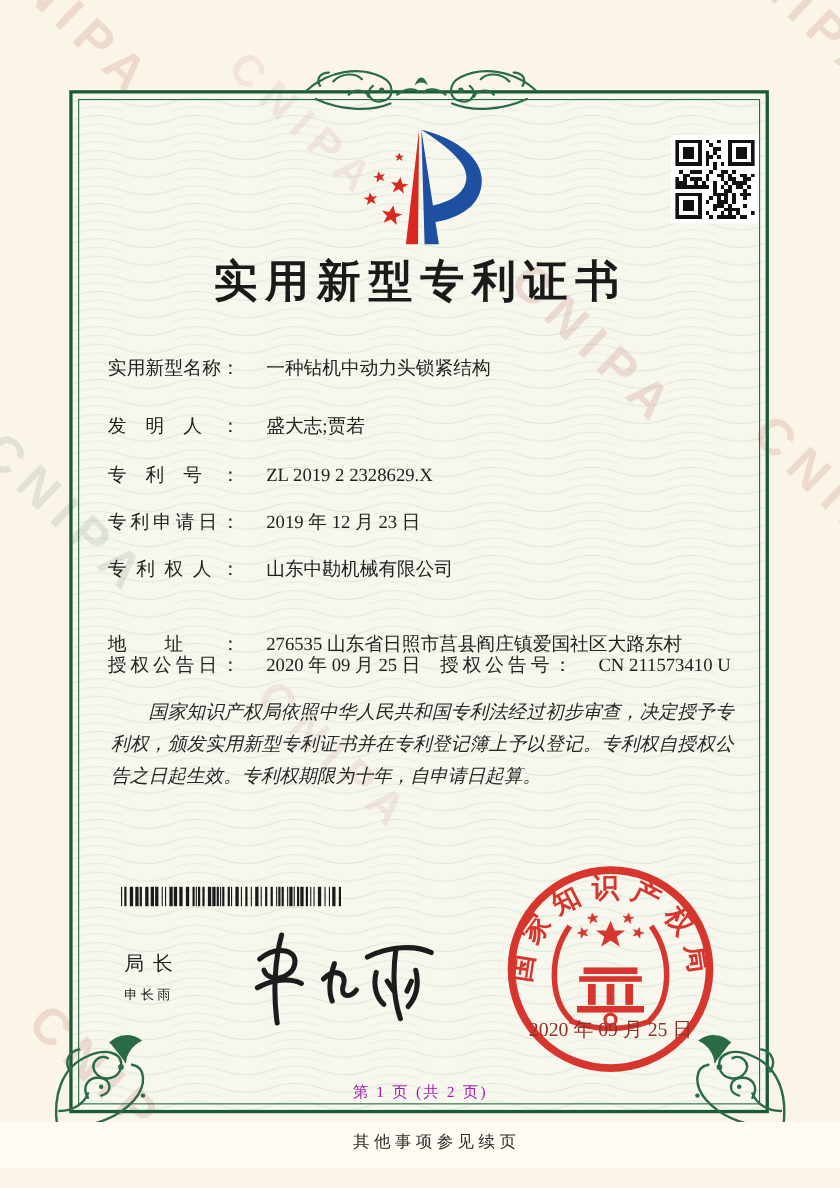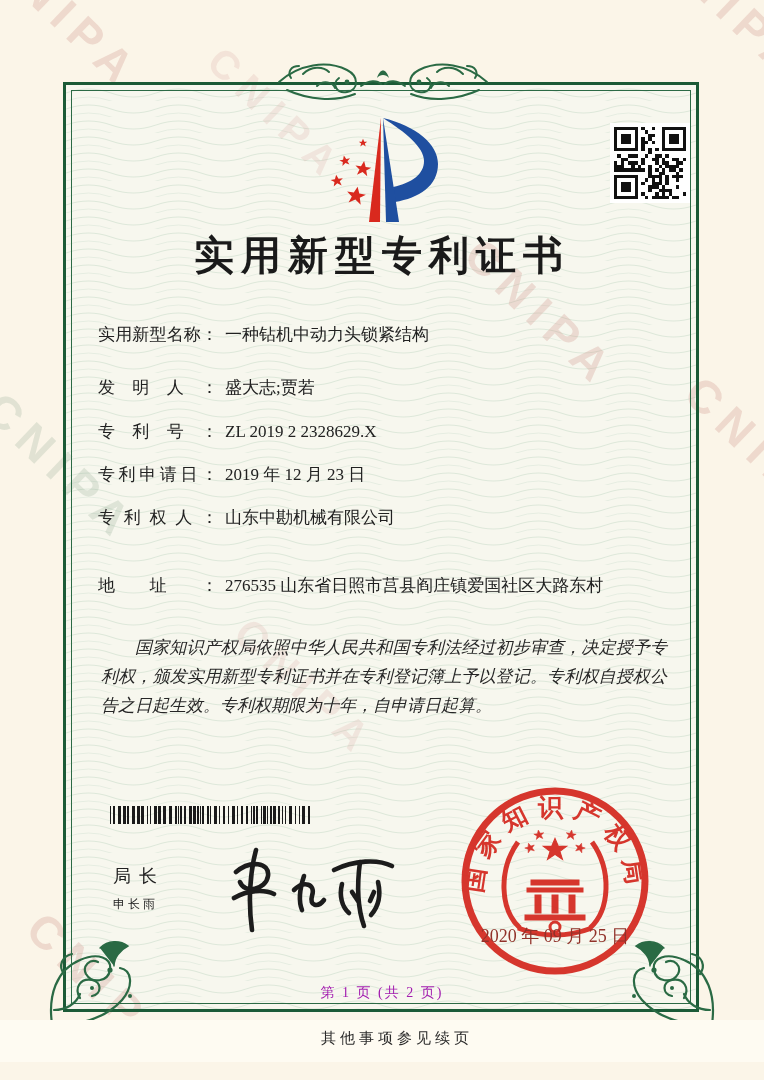--- a/index.html
+++ b/index.html
@@ -40,21 +40,21 @@
   .title{
     position:absolute;left:0;top:228px;width:100%;text-align:center;
     font-size:40px;font-weight:bold;letter-spacing:7px;color:#1a1a1a;font-family:Liberation Mono, monospace;
   }
   
   .field{position:absolute;left:98px;width:572px;font-size:17px;line-height:26px;white-space:nowrap;}
   .flabel{
     display:inline-block;width:120px;vertical-align:top;
     text-align:justify;text-align-last:justify;-moz-text-align-last:justify;
   }
-  .fvalue{margin-left:7px;}
+  .fvalue{margin-left:24px;}
   .pair2{position:absolute;left:302px;top:0;}
   .f1{top:322px}.f2{top:375px}.f3{top:419px}.f4{top:462px}
   .f5{top:505px}.f6{top:573px}.f7{top:592px}
   
   .body-text{
     position:absolute;left:98px;top:630px;width:572px;
     font-size:17px;line-height:29px;text-align:justify;color:#262626;
   }
   .body-text p{margin:3px;text-indent:2em;font-style:italic;}
   
@@ -399,20 +399,26 @@
   </div>
   <div class="field f4">
     <span class="flabel">专利申请日：</span><span class="fvalue">2019 年 12 月 23 日</span>
   </div>
   <div class="field f5">
     <span class="flabel">专利权人：</span><span class="fvalue">山东中勘机械有限公司</span>
   </div>
   <div class="field f6">
     <span class="flabel">地址：</span><span class="fvalue">276535 山东省日照市莒县阎庄镇爱国社区大路东村</span>
   </div>
+  <div class="field f7">
+    <span class="flabel">授权公告日：</span><span class="fvalue">2020 年 09 月 25 日</span>
+    <span class="pair2">
+      <span class="flabel">授权公告号：</span><span class="fvalue">CN 211573410 U</span>
+    </span>
+  </div>
 
   <div class="body-text">
     <p>国家知识产权局依照中华人民共和国专利法经过初步审查，决定授予专利权，颁发实用新型专利证书并在专利登记簿上予以登记。专利权自授权公告之日起生效。专利权期限为十年，自申请日起算。</p>
   </div>
 
   <svg class="barcode" id="barcode" viewBox="0 0 200 18" preserveAspectRatio="none">
       <rect x="0" y="0" width="1" height="18" fill="#1a1a1a"></rect>
       <rect x="3" y="0" width="2" height="18" fill="#1a1a1a"></rect>
       <rect x="8" y="0" width="3" height="18" fill="#1a1a1a"></rect>
       <rect x="13" y="0" width="3" height="18" fill="#1a1a1a"></rect>

